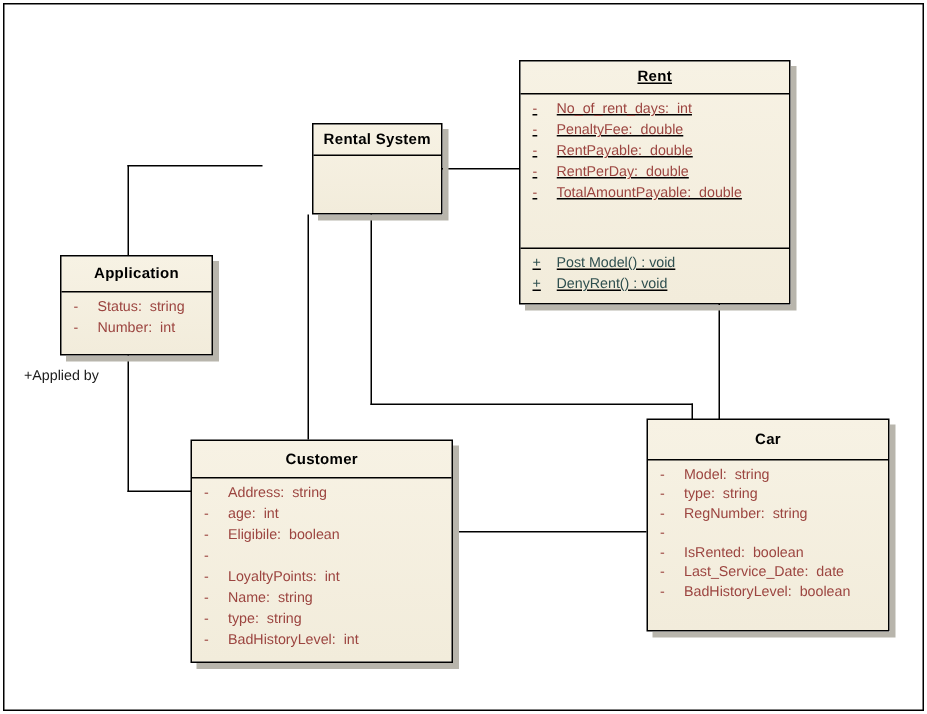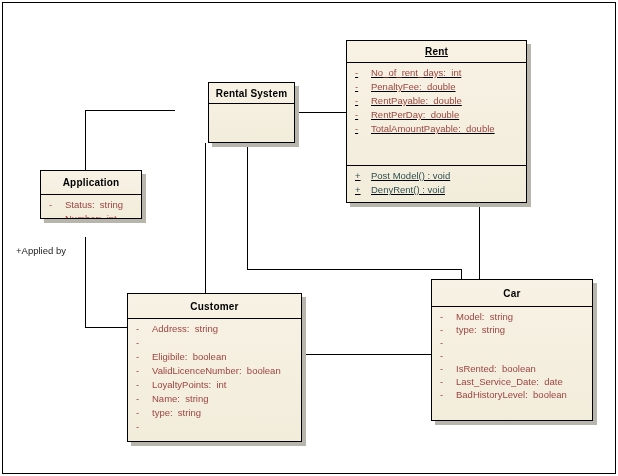--- a/index.html
+++ b/index.html
@@ -24,21 +24,21 @@
   .member-row{display:flex;line-height:14px;font-size:9.5px;white-space:pre;}
   .attrs .member-row{color:var(--attribute-text);}
   .methods .member-row{color:var(--method-text);}
   .vis{flex:none;width:16px;padding-left:8px;}
   .mtext{flex:1 1 auto;overflow:hidden;}
   #cls-rental-system{left:175px;top:82px;width:87px;height:61px;margin-left:33px;}
   #cls-rental-system .cls-title{height:20px;}
   #cls-rent{left:346px;top:40px;width:181px;height:163px;text-decoration:underline;}
   #cls-rent .cls-title{height:21px;}
   #cls-rent .methods{height:33px;}
-  #cls-application{left:40px;top:170px;width:102px;height:49px;}
+  #cls-application{left:40px;top:170px;width:102px;height:67px;}
   #cls-application .cls-title{height:23px;}
   #cls-customer{left:127px;top:293px;width:175px;height:149px;}
   #cls-customer .cls-title{height:24px;}
   #cls-car{left:431px;top:279px;width:162px;height:142px;}
   #cls-car .cls-title{height:26px;}
   #cls-car .member-row{line-height:13px;}
   .seg{position:absolute;background:var(--connector);}
   #seg-a1{left:85px;top:110px;width:90px;height:1px;}
   #seg-a2{left:85px;top:110px;width:1px;height:60px;}
   #seg-b1{left:85px;top:237px;width:1px;height:91px;}
@@ -97,35 +97,35 @@
     <div class="compartment attrs">
         <div class="member-row"><span class="vis">-</span><span class="mtext">Status:  string</span></div>
         <div class="member-row"><span class="vis">-</span><span class="mtext">Number:  int</span></div>
       </div>
   </div>
 
   <div class="uml-class" id="cls-customer">
     <div class="cls-title">Customer</div>
     <div class="compartment attrs">
         <div class="member-row"><span class="vis">-</span><span class="mtext">Address:  string</span></div>
+        <div class="member-row"><span class="vis">-</span><span class="mtext">age:  int</span></div>
+        <div class="member-row"><span class="vis">-</span><span class="mtext">Eligibile:  boolean</span></div>
         <div class="member-row"><span class="vis">-</span></div>
-        <div class="member-row"><span class="vis">-</span><span class="mtext">Eligibile:  boolean</span></div>
-        <div class="member-row"><span class="vis">-</span><span class="mtext">ValidLicenceNumber:  boolean</span></div>
         <div class="member-row"><span class="vis">-</span><span class="mtext">LoyaltyPoints:  int</span></div>
         <div class="member-row"><span class="vis">-</span><span class="mtext">Name:  string</span></div>
         <div class="member-row"><span class="vis">-</span><span class="mtext">type:  string</span></div>
-        <div class="member-row"><span class="vis">-</span></div>
+        <div class="member-row"><span class="vis">-</span><span class="mtext">BadHistoryLevel:  int</span></div>
       </div>
   </div>
 
   <div class="uml-class" id="cls-car">
     <div class="cls-title">Car</div>
     <div class="compartment attrs">
         <div class="member-row"><span class="vis">-</span><span class="mtext">Model:  string</span></div>
         <div class="member-row"><span class="vis">-</span><span class="mtext">type:  string</span></div>
-        <div class="member-row"><span class="vis">-</span></div>
+        <div class="member-row"><span class="vis">-</span><span class="mtext">RegNumber:  string</span></div>
         <div class="member-row"><span class="vis">-</span></div>
         <div class="member-row"><span class="vis">-</span><span class="mtext">IsRented:  boolean</span></div>
         <div class="member-row"><span class="vis">-</span><span class="mtext">Last_Service_Date:  date</span></div>
         <div class="member-row"><span class="vis">-</span><span class="mtext">BadHistoryLevel:  boolean</span></div>
       </div>
   </div>
 </div>
 
 </body></html>

